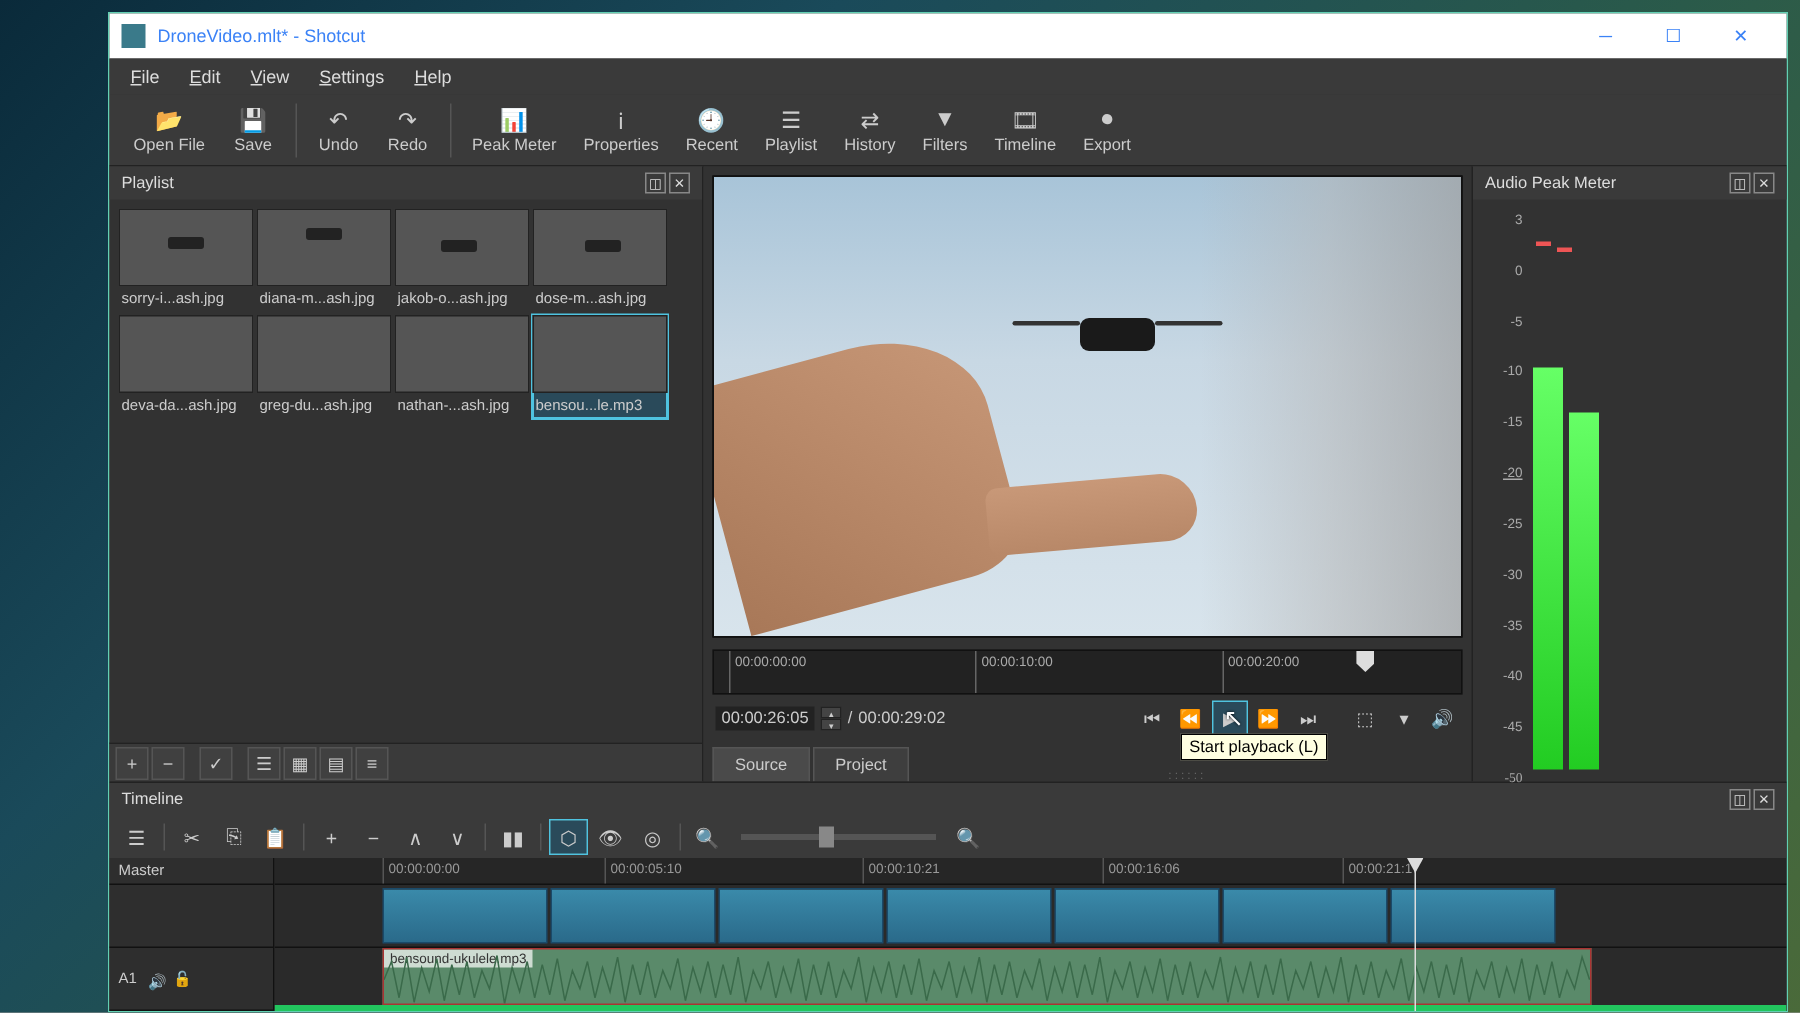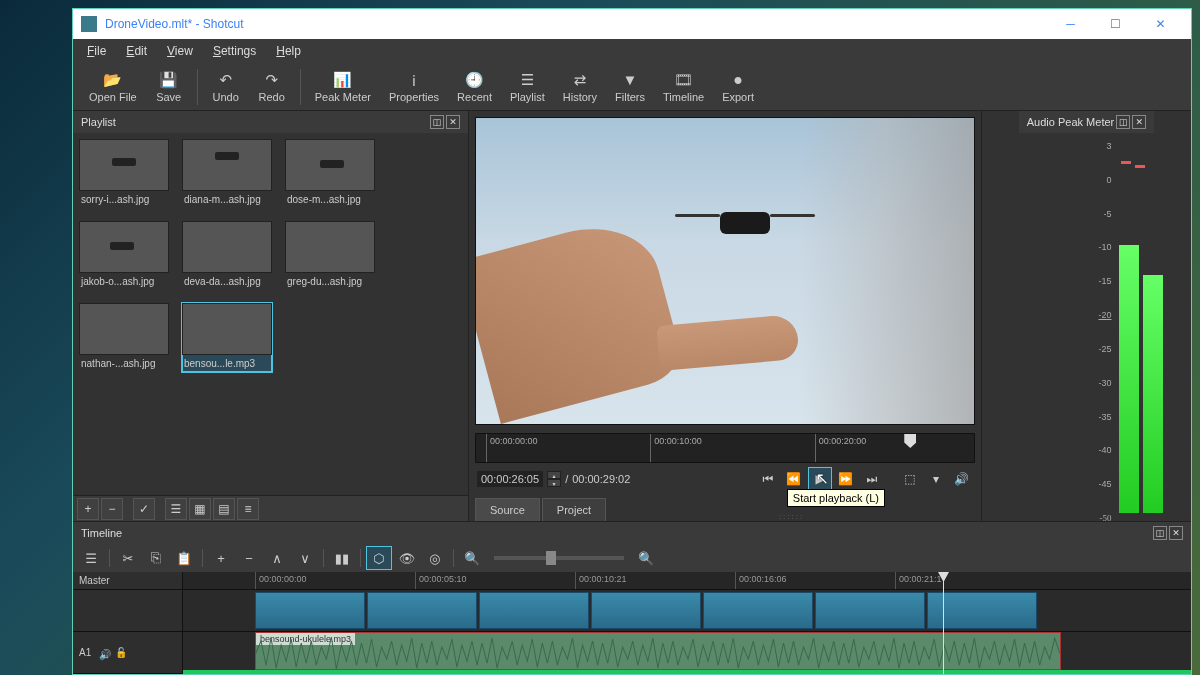--- a/index.html
+++ b/index.html
@@ -13,21 +13,21 @@
 .menubar .mi { color:#ddd; font-size:12px; padding:3px 8px; cursor:pointer; }
 .menubar .mi u { text-decoration:underline; }
 .toolbar { height:48px; background:#3a3a3a; display:flex; align-items:center; padding:0 8px; gap:2px; border-bottom:1px solid #222; }
 .toolbar .tb { display:flex; flex-direction:column; align-items:center; justify-content:center; color:#ccc; font-size:11px; padding:2px 8px; cursor:pointer; min-width:44px; }
 .toolbar .tb .ico { height:18px; display:flex; align-items:center; justify-content:center; font-size:15px; margin-bottom:2px; }
 .main { flex:1; display:flex; min-height:0; }
 .left { width:396px; display:flex; flex-direction:column; background:#323232; border-right:1px solid #222; }
 .panel-header { height:22px; background:#3a3a3a; color:#ddd; font-size:11px; padding:0 8px; display:flex; align-items:center; }
 .panel-header .spacer { flex:1; }
 .panel-header .pbtn { width:14px; height:14px; border:1px solid #888; margin-left:2px; font-size:9px; display:flex; align-items:center; justify-content:center; cursor:pointer; }
-.playlist { flex:1; padding:6px; display:flex; flex-wrap:wrap; gap:13px; align-content:flex-start; overflow:hidden; }
+.playlist { flex:1; padding:6px; display:flex; flex-wrap:wrap; gap:2px; align-content:flex-start; overflow:hidden; }
 .thumb { width:90px; display:flex; flex-direction:column; }
 .thumb.sel { outline:2px solid #4fc3e0; outline-offset:-1px; background:#2a4a5a; }
 .thumb .img { width:90px; height:52px; background:#555; border:1px solid #222; position:relative; overflow:hidden; }
 .thumb .cap { font-size:10px; color:#ccc; padding:3px 2px; white-space:nowrap; overflow:hidden; text-overflow:ellipsis; }
 .plbar { height:26px; background:#3a3a3a; display:flex; align-items:center; padding:0 4px; gap:2px; border-top:1px solid #222; }
 .plbar .b { width:22px; height:22px; border:1px solid #555; background:#404040; color:#ccc; display:flex; align-items:center; justify-content:center; font-size:12px; cursor:pointer; }
 .center { flex:1; display:flex; flex-direction:column; background:#323232; }
 .preview { flex:1; margin:6px; background:#000; border:1px solid #111; position:relative; overflow:hidden; }
 .preview .sky { position:absolute; inset:0; background:linear-gradient(#a8c4d8 0%,#c8d8e4 40%,#d8e4ec 100%); }
 .preview .bldg { position:absolute; right:0; top:0; bottom:0; width:35%; background:linear-gradient(90deg,rgba(200,200,200,0.0),rgba(180,180,180,0.5),rgba(160,160,160,0.7)); }
@@ -47,21 +47,21 @@
 .transport .spin span { height:8px; background:#444; border:1px solid #222; font-size:6px; text-align:center; cursor:pointer; }
 .transport .gap { flex:1; }
 .transport .tbtn { width:22px; height:22px; color:#ccc; display:flex; align-items:center; justify-content:center; cursor:pointer; font-size:12px; }
 .transport .tbtn.active { background:#2a4a5a; outline:1px solid #4fc3e0; }
 .tooltip { position:absolute; background:#ffffe1; border:1px solid #000; color:#000; font-size:11px; padding:2px 5px; z-index:100; }
 .cursor { position:absolute; z-index:101; font-size:16px; color:#fff; text-shadow:0 0 2px #000; }
 .tabs { height:28px; display:flex; align-items:flex-end; padding:0 6px; gap:2px; }
 .tabs .tab { padding:5px 14px; background:#3e3e3e; color:#ccc; font-size:11px; border:1px solid #555; border-bottom:none; cursor:pointer; }
 .tabs .tab.active { background:#4a4a4a; }
 .tabs .drag { flex:1; text-align:center; color:#666; font-size:8px; letter-spacing:2px; }
-.right { width:210px; background:#323232; display:flex; flex-direction:column; border-left:1px solid #222;align-items:center; }
+.right { width:210px; background:#323232; display:flex; flex-direction:column; border-left:1px solid #222; }
 .meter { flex:1; position:relative; padding:8px; }
 .meter .scale { position:absolute; left:8px; top:8px; bottom:8px; width:25px; }
 .meter .scale div { position:absolute; color:#aaa; font-size:9px; right:0; }
 .meter .bars { position:absolute; left:40px; bottom:8px; top:8px; width:50px; display:flex; gap:4px; align-items:flex-end; }
 .meter .bar { width:20px; background:linear-gradient(#6f6,#2c2); }
 .meter .peak { position:absolute; width:10px; height:3px; background:#e55; left:42px; }
 .timeline-panel { background:#323232; display:flex; flex-direction:column; border-top:1px solid #222; }
 .tl-toolbar { height:28px; display:flex; align-items:center; padding:0 6px; gap:4px; background:#3a3a3a; }
 .tl-toolbar .b { width:24px; height:22px; color:#ccc; display:flex; align-items:center; justify-content:center; cursor:pointer; font-size:13px; }
 .tl-toolbar .b.on { background:#2a4a5a; outline:1px solid #4fc3e0; }
@@ -182,30 +182,30 @@
             </div>
             <div class="cap">sorry-i...ash.jpg</div>
           </div>
           <div class="thumb">
             <div class="img t-hands">
               <div class="tdrone" style="left:32px;top:12px"></div>
             </div>
             <div class="cap">diana-m...ash.jpg</div>
           </div>
           <div class="thumb">
+            <div class="img t-blur">
+              <div class="tdrone" style="left:30px;top:20px"></div>
+            </div>
+            <div class="cap">jakob-o...ash.jpg</div>
+          </div>
+          <div class="thumb">
             <div class="img t-sky">
               <div class="tdrone" style="left:34px;top:20px"></div>
             </div>
             <div class="cap">dose-m...ash.jpg</div>
-          </div>
-          <div class="thumb">
-            <div class="img t-blur">
-              <div class="tdrone" style="left:30px;top:20px"></div>
-            </div>
-            <div class="cap">jakob-o...ash.jpg</div>
           </div>
           <div class="thumb">
             <div class="img t-city"></div>
             <div class="cap">deva-da...ash.jpg</div>
           </div>
           <div class="thumb">
             <div class="img t-green"></div>
             <div class="cap">greg-du...ash.jpg</div>
           </div>
           <div class="thumb">
@@ -350,21 +350,21 @@
         <div class="row" style="height:42px">
           <span>A1</span>
             <br>
           <span style="margin-top:4px">🔊</span>
           <span>🔓</span>
         </div>
       </div>
       <div class="tl-body">
         <div class="tl-ruler" id="tlruler">
             <div class="t" style="left: 72px;">00:00:00:00</div>
-            <div class="t" style="left: 232px;">00:00:05:10</div>
+            <div class="t" style="left: 220px;">00:00:05:10</div>
             <div class="t" style="left: 392px;">00:00:10:21</div>
             <div class="t" style="left: 552px;">00:00:16:06</div>
             <div class="t" style="left: 712px;">00:00:21:17</div>
           </div>
         <div class="tl-video">
           <div class="clip" style="left:72px;width:110px"></div>
           <div class="clip" style="left:184px;width:110px"></div>
           <div class="clip" style="left:296px;width:110px"></div>
           <div class="clip" style="left:408px;width:110px"></div>
           <div class="clip" style="left:520px;width:110px"></div>

